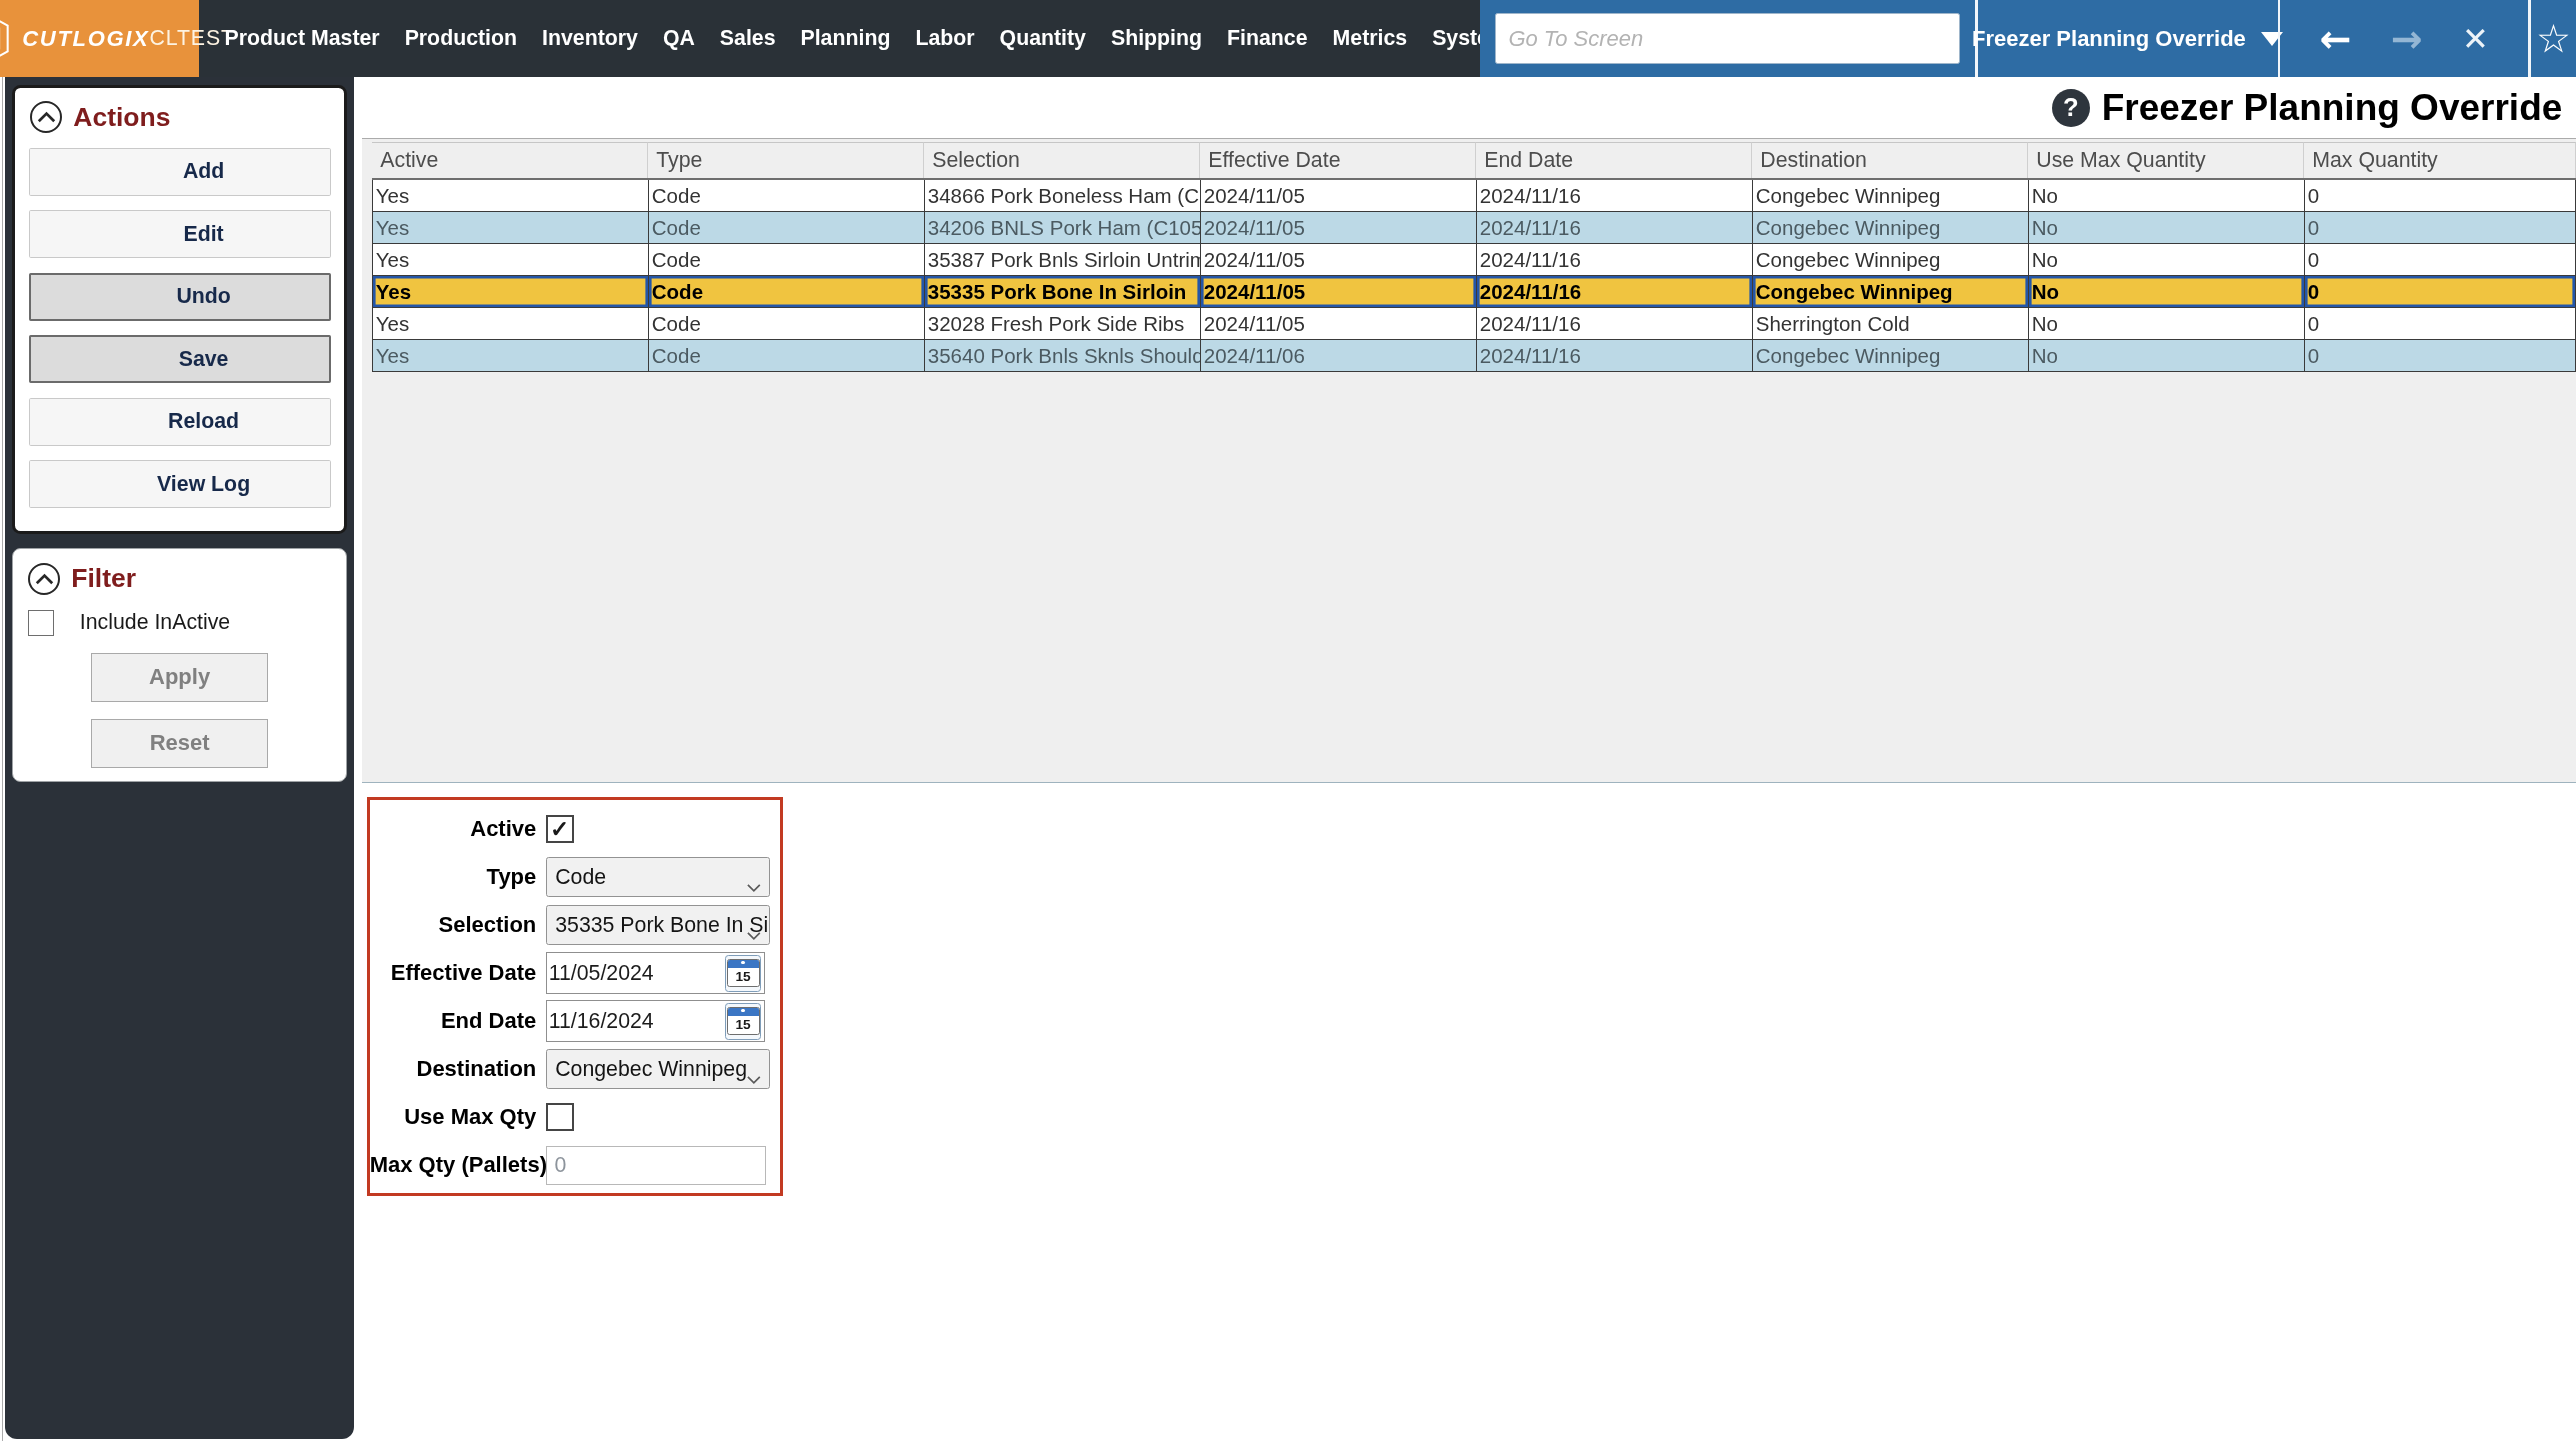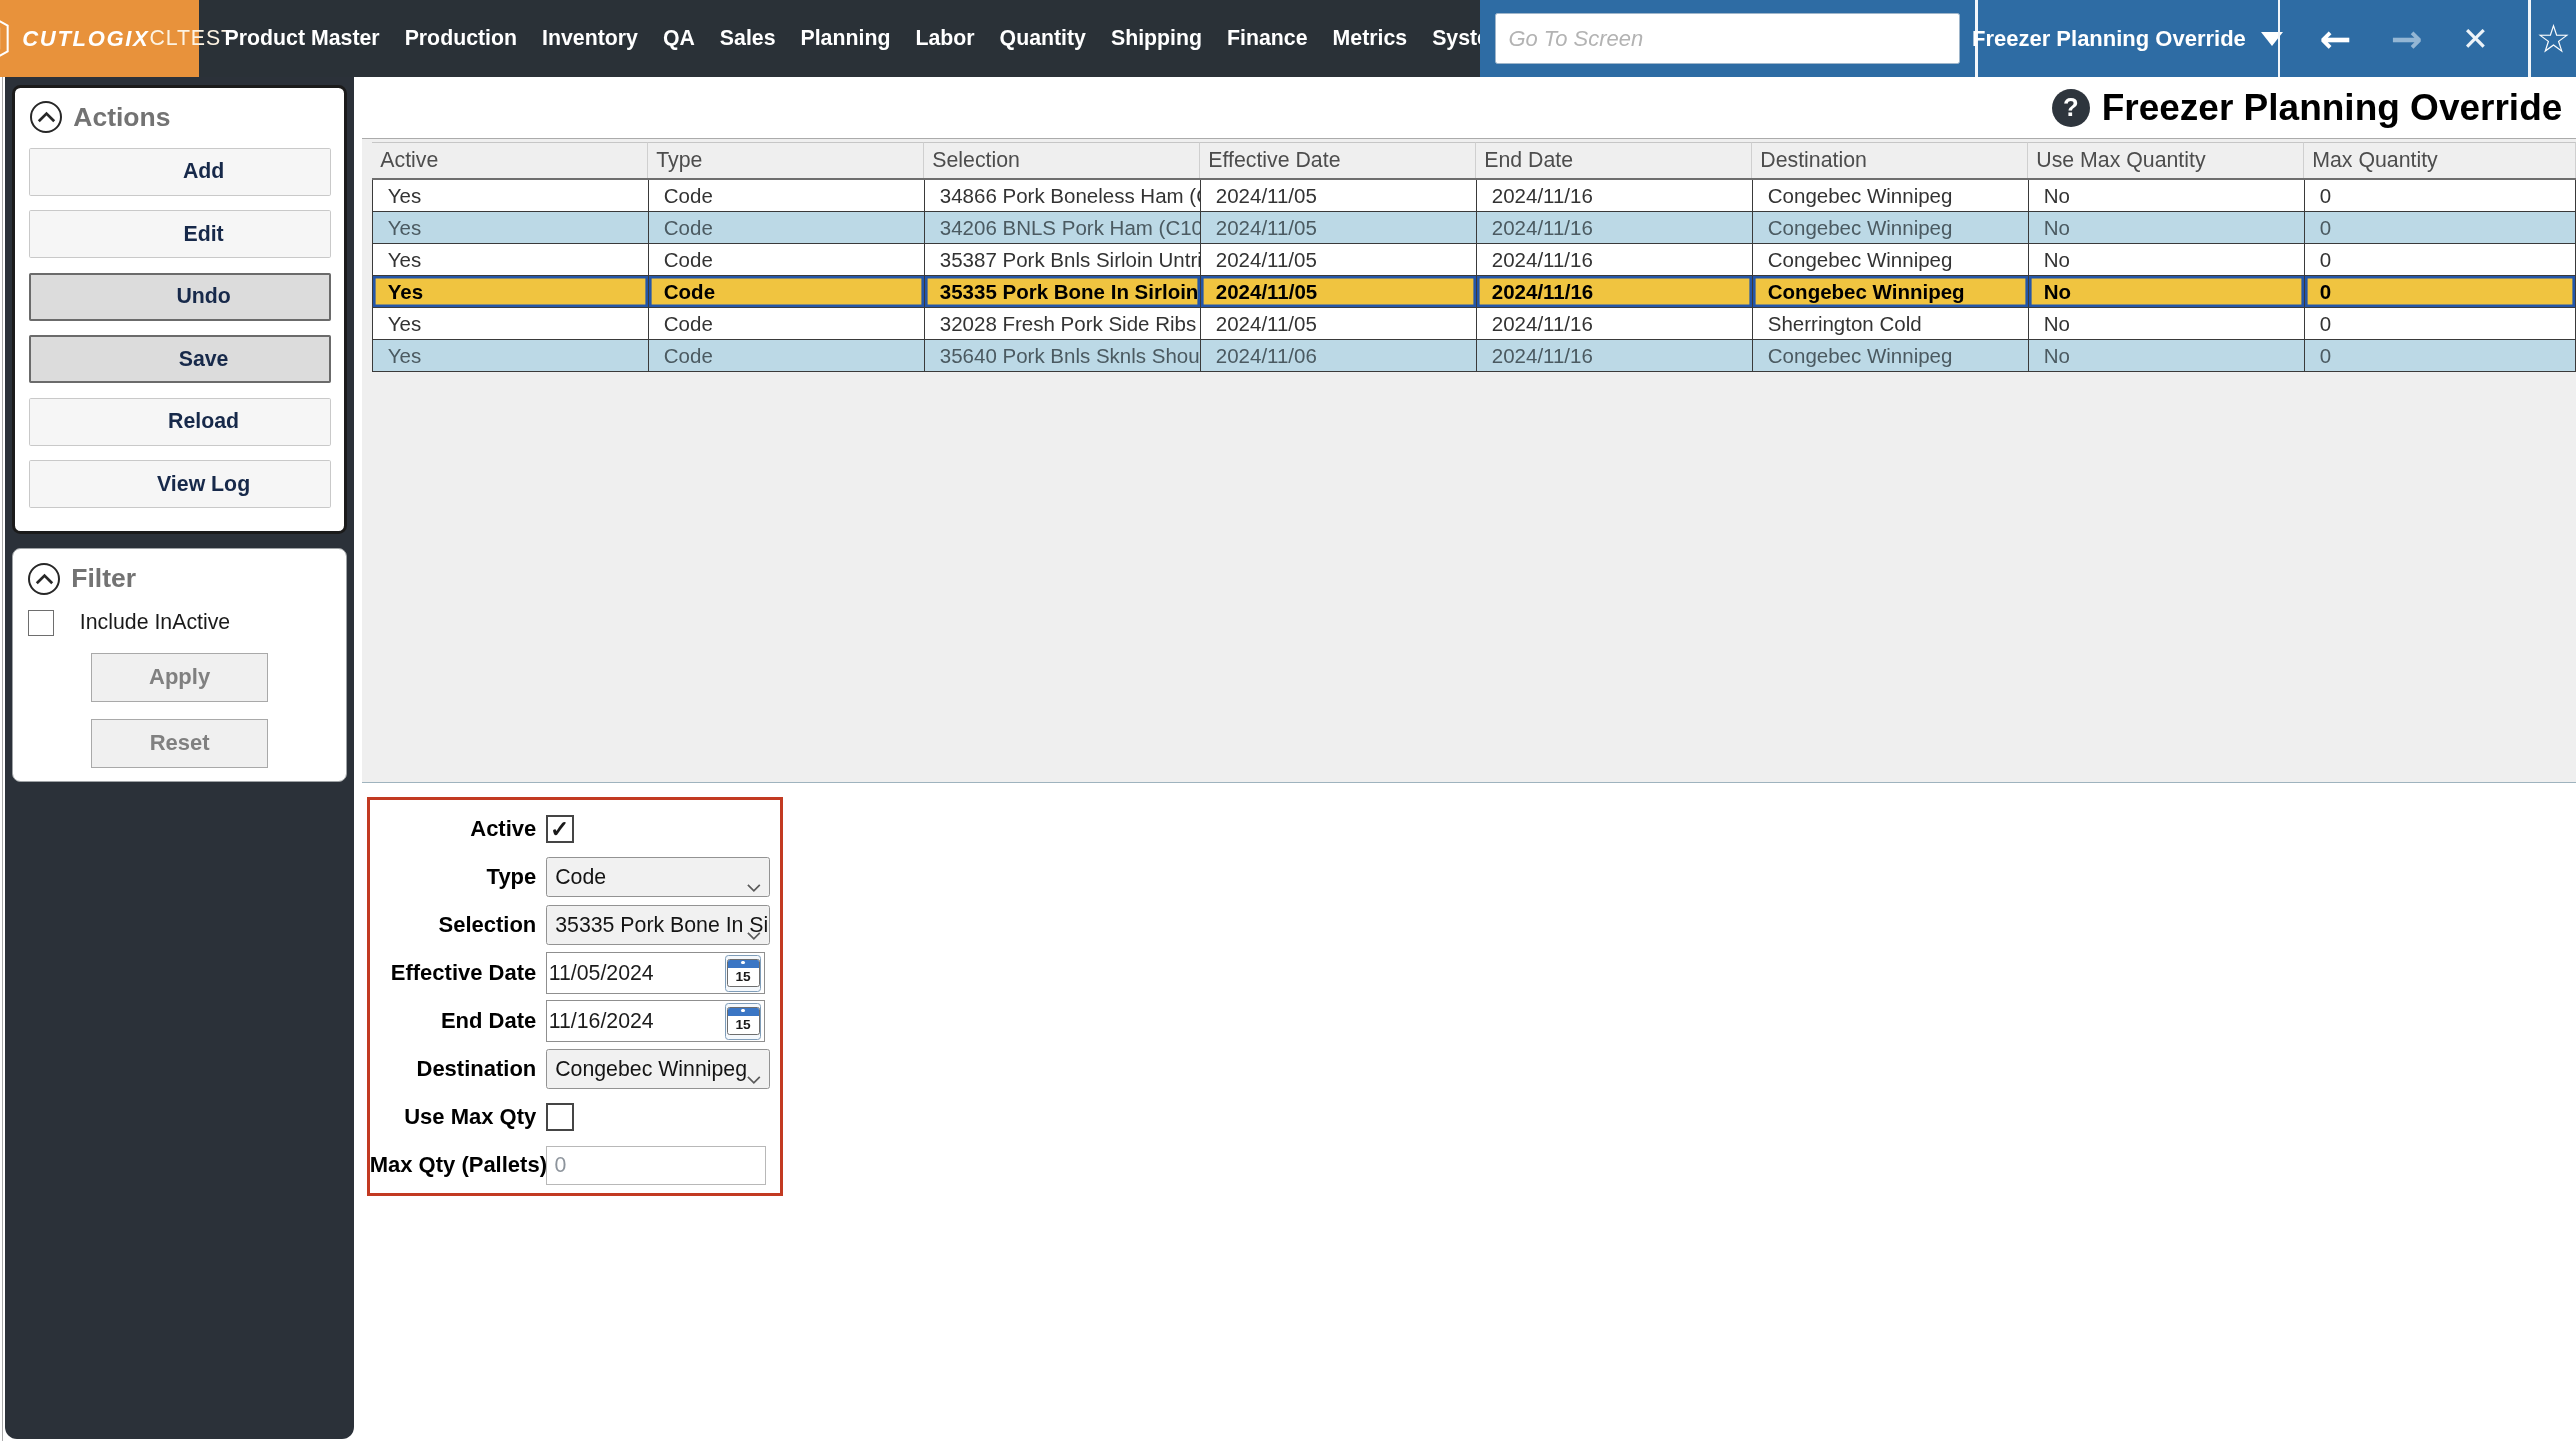--- a/index.html
+++ b/index.html
@@ -34,41 +34,41 @@
   .star { color:#FFFFFF; font-size:39px; cursor:pointer; }
   
   .left-stripe { position:absolute; left:0; top:77px; width:5.1px; height:1364px;
     background:linear-gradient(to right,#FFFFFF 0 1.7px,#ABABAB 1.7px 3.4px,#FFFFFF 3.4px 5.1px); }
   .sidebar { position:absolute; left:5.1px; top:77px; width:349px; height:1362px; background:#2B3139; border-radius:0 0 12px 12px; padding:7.7px 6.8px; }
   .panel { background:#FFFFFF; border-radius:8.5px; padding:10.2px 13.7px 8.5px 13.7px; }
   .panel-actions { border:3.4px solid #1B1B1B; }
   .panel-filter { border:1.7px solid #9FA3A6; margin-top:13.7px; padding-bottom:13.7px; }
   .panel-header { display:flex; align-items:center; gap:11px; margin:3.4px 0 5.1px 1.7px; }
   .collapse-circle { width:32px; height:32px; border:2.6px solid #272727; border-radius:50%; display:flex; align-items:center; justify-content:center; background:#fff; cursor:pointer; flex-shrink:0; }
-  .panel-title { font-size:26.5px; font-weight:800; color:#737373; }
+  .panel-title { font-size:26.5px; font-weight:800; color:#7f1d1d; }
   .action-btn { display:block; width:100%; height:48px; margin:14.5px 0; border-radius:1.7px; font-size:21.3px; font-weight:700; color:#17294A; font-family:"Liberation Sans", sans-serif; cursor:pointer;padding-left:48px; }
   .action-btn.default { background:#F6F6F6; border:1.7px solid #C9C9C9; }
   .action-btn.emph { background:#DCDCDC; border:2.6px solid #6B6B6B; }
   .chk-row { display:flex; align-items:center; gap:26px; margin:15.4px 0 8.5px 1.7px; }
   .chk { width:25.6px; height:25.6px; border:1.7px solid #6E6E6E; background:#FFF; cursor:pointer; flex-shrink:0; }
   .chk-label { font-size:21.3px; color:#1A1A1A; }
   .filter-btn { display:block; width:177px; height:49px; margin:17px auto 0 auto; background:#F0F0F0; border:1.7px solid #A9A9A9; font-size:22px; font-weight:700; color:#808080; font-family:"Liberation Sans", sans-serif; cursor:pointer; }
   
   .main { position:absolute; left:359px; top:77px; width:2217px; height:1366px; background:#FFFFFF; }
   .titlebar { height:61px; display:flex; align-items:center; justify-content:flex-end; gap:12px; padding-right:13.7px; }
   .help-icon { width:38px; height:38px; border-radius:50%; background:#2E353D; color:#FFF; font-size:25.6px; font-weight:700; display:flex; align-items:center; justify-content:center; cursor:pointer; }
   .page-title { font-size:37px; font-weight:800; color:#000; }
   .gray-region { position:absolute; left:2.6px; top:61px; right:0; height:645px; background:#EFEFEF; border-top:1.7px solid #ABABAB; border-bottom:1.7px solid #9FB3BE; }
   
   .grid { position:absolute; left:10.2px; top:3.4px; right:0; }
   .grow { display:grid; grid-template-columns:repeat(7,276px) 1fr; }
   .ghead .gcell { height:36px; display:flex; align-items:center; padding-left:8.5px; font-size:21.3px; color:#4D4D4D; border-right:1.7px solid #CFCFCF; border-top:1.7px solid #C6C6C6; cursor:pointer; }
   .ghead { border-bottom:2.6px solid #6E6E6E; }
   .gbody .grow { height:32px; background:#FFFFFF; border-bottom:1.7px solid #3A3A3A; border-left:1.7px solid #3A3A3A; cursor:pointer; }
-  .gbody .gcell { display:flex; align-items:center; padding-left:15px; font-size:20.5px; color:#333333; border-right:1.7px solid #3A3A3A; overflow:hidden; white-space:nowrap; }
+  .gbody .gcell { display:flex; align-items:center; padding-left:3px; font-size:20.5px; color:#333333; border-right:1.7px solid #3A3A3A; overflow:hidden; white-space:nowrap; }
   .grow.alt { background:#BCD9E6; }
   .grow.alt .gcell { color:#4B5A61; }
   .grow.selected { background:#F0C440; }
   .grow.selected .gcell { box-shadow:inset 0 0 0 2.6px #2456A8; font-weight:700; color:#000; }
   
   .form-box { position:absolute; left:7.7px; top:720px; width:416px; height:399px; border:3.4px solid #C23A22; background:#FFF; padding:5.1px 0; }
   .f-row { display:flex; align-items:center; height:48px; }
   .f-label { width:176px; text-align:right; font-size:22px; font-weight:700; color:#000; padding-right:9.4px; flex-shrink:0; white-space:nowrap; }
   .f-chk { width:28px; height:28px; border:2.6px solid #454545; background:#FFF; display:flex; align-items:center; justify-content:center; font-size:23px; font-weight:700; color:#1A1A1A; cursor:pointer; }
   .f-select { position:relative; width:224px; height:40px; background:#F1F1F1; border:1.7px solid #939393; border-radius:2.6px; display:flex; align-items:center; padding:0 31px 0 8.5px; font-size:21.3px; color:#141414; white-space:nowrap; overflow:hidden; cursor:pointer; }

